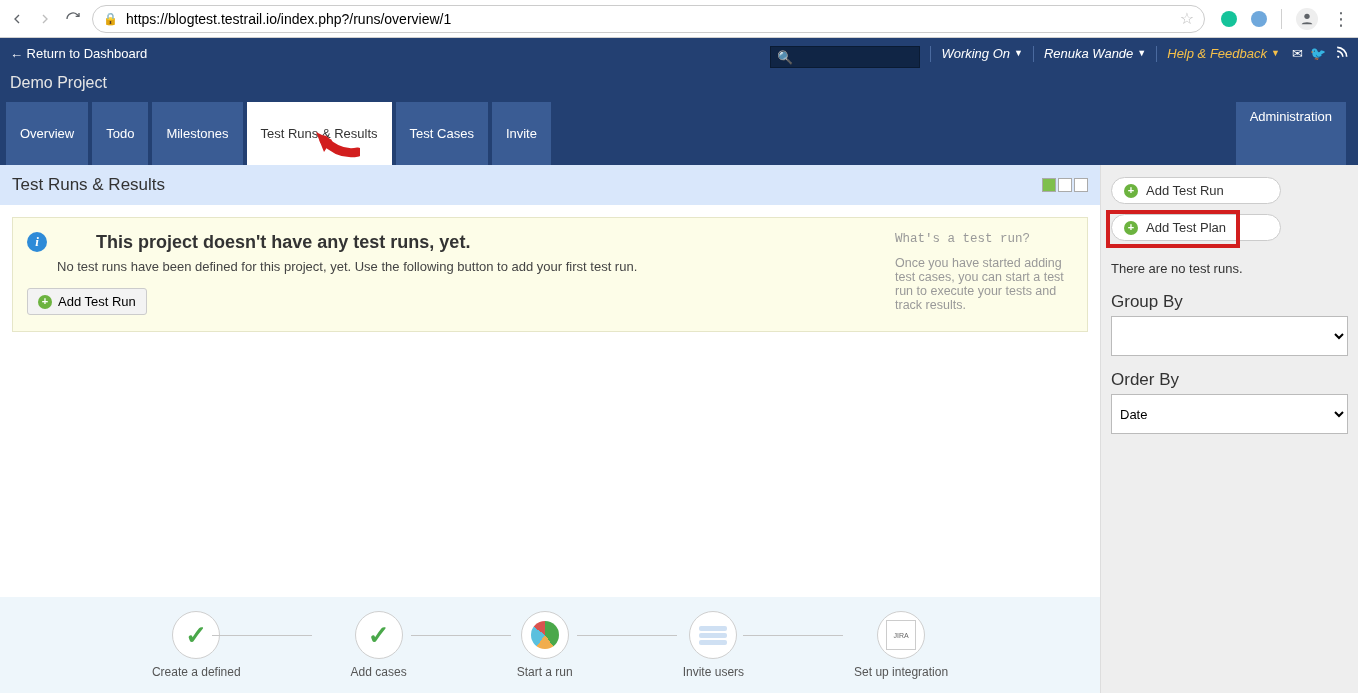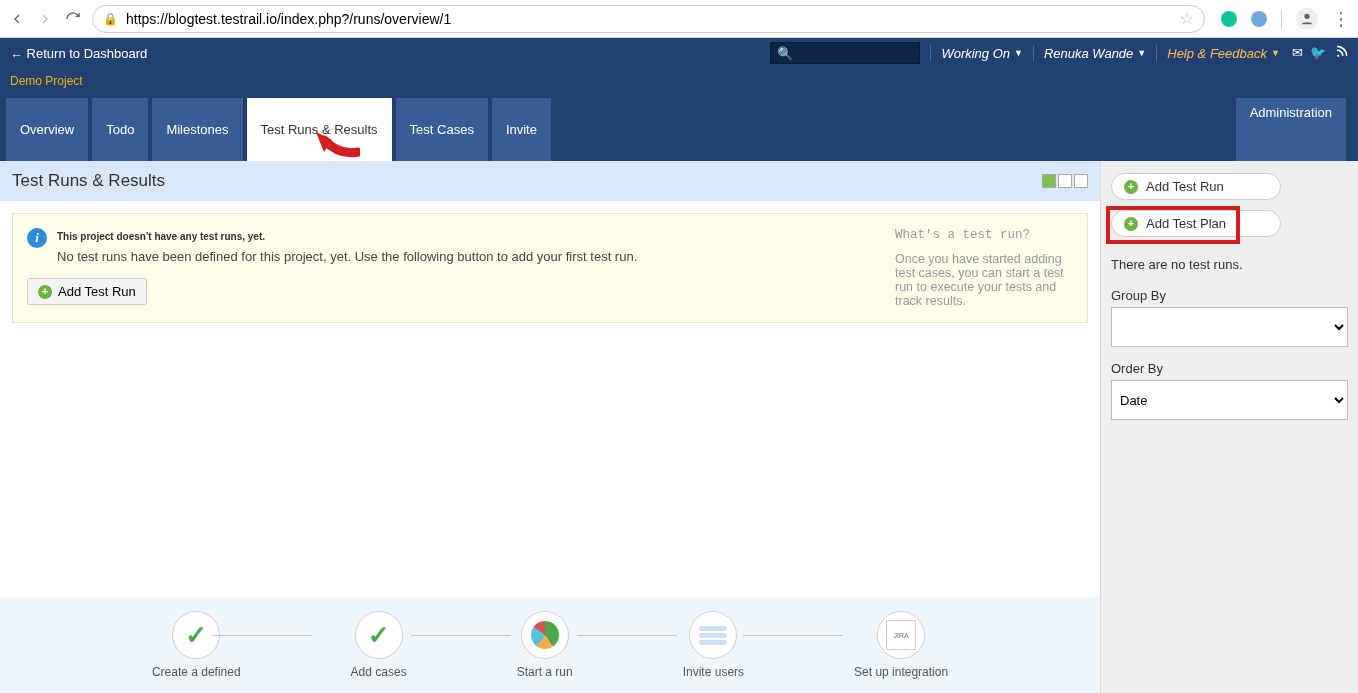--- a/index.html
+++ b/index.html
@@ -13,62 +13,62 @@
   .url-box .star { color:#bdbdbd; font-size:16px;}
   .chrome-right { display:flex; align-items:center; gap:14px; padding-left:6px;}
   .circ { width:16px; height:16px; border-radius:50%; }
   .grammarly{ background:#15c39a;}
   .blueext{ background:#6fa8dc;}
   .vline{ width:1px; height:20px; background:#d0d0d0;}
   .avatar{ width:22px;height:22px;border-radius:50%;background:#eee;display:flex;align-items:center;justify-content:center;color:#5f6368;}
   .kebab{ color:#5f6368; font-size:18px;}
   
   .app-header{ background:#234072; color:#fff;}
-  .topbar{ display:flex; align-items:center; height:30px; padding:0 10px;}
+  .topbar{ display:flex; height:30px; padding:8px 10px;}
   .topbar .left-link{ color:#fff; font-size:13px;}
   .topbar .spacer{flex:1;}
   .search-box{ width:150px; height:22px; background:#102545; border:1px solid #0a1b33; display:flex; align-items:center; padding:0 6px; color:#fff;}
   .top-divider{ width:1px; height:16px; background:#4a6a9f; margin:0 10px;}
   .top-link{ color:#fff; font-size:13px; display:flex; align-items:center; gap:4px; cursor:pointer;font-style:italic;}
   .help-link{ color:#f5c04a;}
   .caret{ font-size:9px;}
   .top-icons{ display:flex; gap:8px; margin-left:12px; color:#fff;}
-  .project-title{ padding:6px 10px 10px; font-size:12px; color:#eab308;}
+  .project-title{ padding:6px 10px 10px; font-size:16px; color:#e5e5e5;}
   .nav-tabs{ display:flex; gap:4px; padding:0 6px;}
   .tab{ background:#3a5c94; color:#fff; padding:24px 14px; font-size:13px; cursor:pointer;}
   .tab.active{ background:#fff; color:#333;}
   .tab-spacer{flex:1;}
   .admin-tab{ background:#3a5c94; color:#fff; padding:7px 14px; font-size:13px; cursor:pointer; margin-right:6px;}
   
   .red-arrow{ position:absolute; left:310px; top:130px; pointer-events:none;}
   
   .page{ display:flex; height:calc(693px - 38px - 30px - 36px - 30px);}
   .main{ flex:1; display:flex; flex-direction:column;}
   .title-bar{ background:#d9e7fb; padding:10px 12px; display:flex; align-items:center;}
   .title-bar h2{ font-size:17px; font-weight:normal; color:#333;}
   .view-icons{ margin-left:auto; display:flex; gap:2px;}
   .vicon{ width:14px; height:14px; border:1px solid #aaa; background:#fff;}
   .vicon.green{ background:linear-gradient(#7fbf4d,#7fbf4d);}
   .content-area{ padding:12px;}
   .info-panel{ display:flex; border:1px solid #e6e6c8; background:#fdfde8;}
   .info-left{ flex:1; padding:14px 14px 16px 14px;}
   .info-row{ display:flex; gap:10px;}
   .info-icon{ width:20px;height:20px;border-radius:50%;background:#2e8bd8;color:#fff;display:flex;align-items:center;justify-content:center;font-style:italic;font-weight:bold;font-family:Georgia,serif;flex-shrink:0;}
-  .info-text b{ font-size:10px;}
+  .info-text b{ font-size:18px;margin-left:39px;}
   .info-text p{ margin-top:6px; color:#444;}
   .add-run-btn{ margin-top:14px; display:inline-flex; align-items:center; gap:6px; border:1px solid #ccc; background:#f3f3f3; padding:5px 10px; border-radius:3px; cursor:pointer; font-size:13px;}
   .plus-icon{ width:14px;height:14px;border-radius:50%;background:#6cb33f;color:#fff;display:flex;align-items:center;justify-content:center;font-size:11px;font-weight:bold;line-height:1;}
   .info-right{ width:200px; padding:14px 14px 14px 8px; color:#999; font-size:12.5px; border-left:none;}
   .info-right .q{ margin-bottom:10px;font-family:Liberation Mono, monospace;}
   .sidebar{ width:258px; background:#eeeeee; border-left:1px solid #ddd; padding:12px 10px;}
   .pill-btn{ width:170px; display:flex; align-items:center; gap:8px; background:#fff; border:1px solid #ccc; border-radius:14px; padding:5px 12px; cursor:pointer; font-size:13px; color:#333; margin-bottom:10px;}
   .pill-wrap{ position:relative; display:inline-block; margin-bottom:10px;}
   .red-box{ position:absolute; left:-5px; top:-4px; width:134px; height:38px; border:4px solid #d21e1e; pointer-events:none;}
   .side-text{ font-size:13px; color:#333; margin:10px 0 16px;}
-  .side-label{ font-size:13px; color:#333; margin-bottom:4px;}
+  .side-label{ font-size:17px; color:#333; margin-bottom:4px;}
   .side-select{ width:100%; height:40px; border:1px solid #bbb; background:#fff; font-size:13px; padding:0 4px; margin-bottom:14px;}
   
   .footer{ position:absolute; left:0; right:258px; bottom:0; height:96px; background:#eef6fb; display:flex; align-items:center; justify-content:center; gap:110px;}
   .step{ display:flex; flex-direction:column; align-items:center; gap:6px; position:relative;}
   .step-circle{ width:48px;height:48px;border:1px solid #cfcfcf;border-radius:50%;background:#fff;display:flex;align-items:center;justify-content:center;overflow:hidden;}
   .step-label{ font-size:12px; color:#555;}
   .step::after{ content:""; position:absolute; top:24px; left:60px; width:100px; height:1px; background:#c6c6c6;}
   .step:last-child::after{display:none;}
   .check{ color:#4aa84a; font-size:26px; font-weight:bold;}
   .pie{ width:28px;height:28px;border-radius:50%;background:conic-gradient(#4aa84a 0 40%, #f0ad4e 40% 60%, #5bc0de 60% 85%, #d9534f 85% 100%);}

